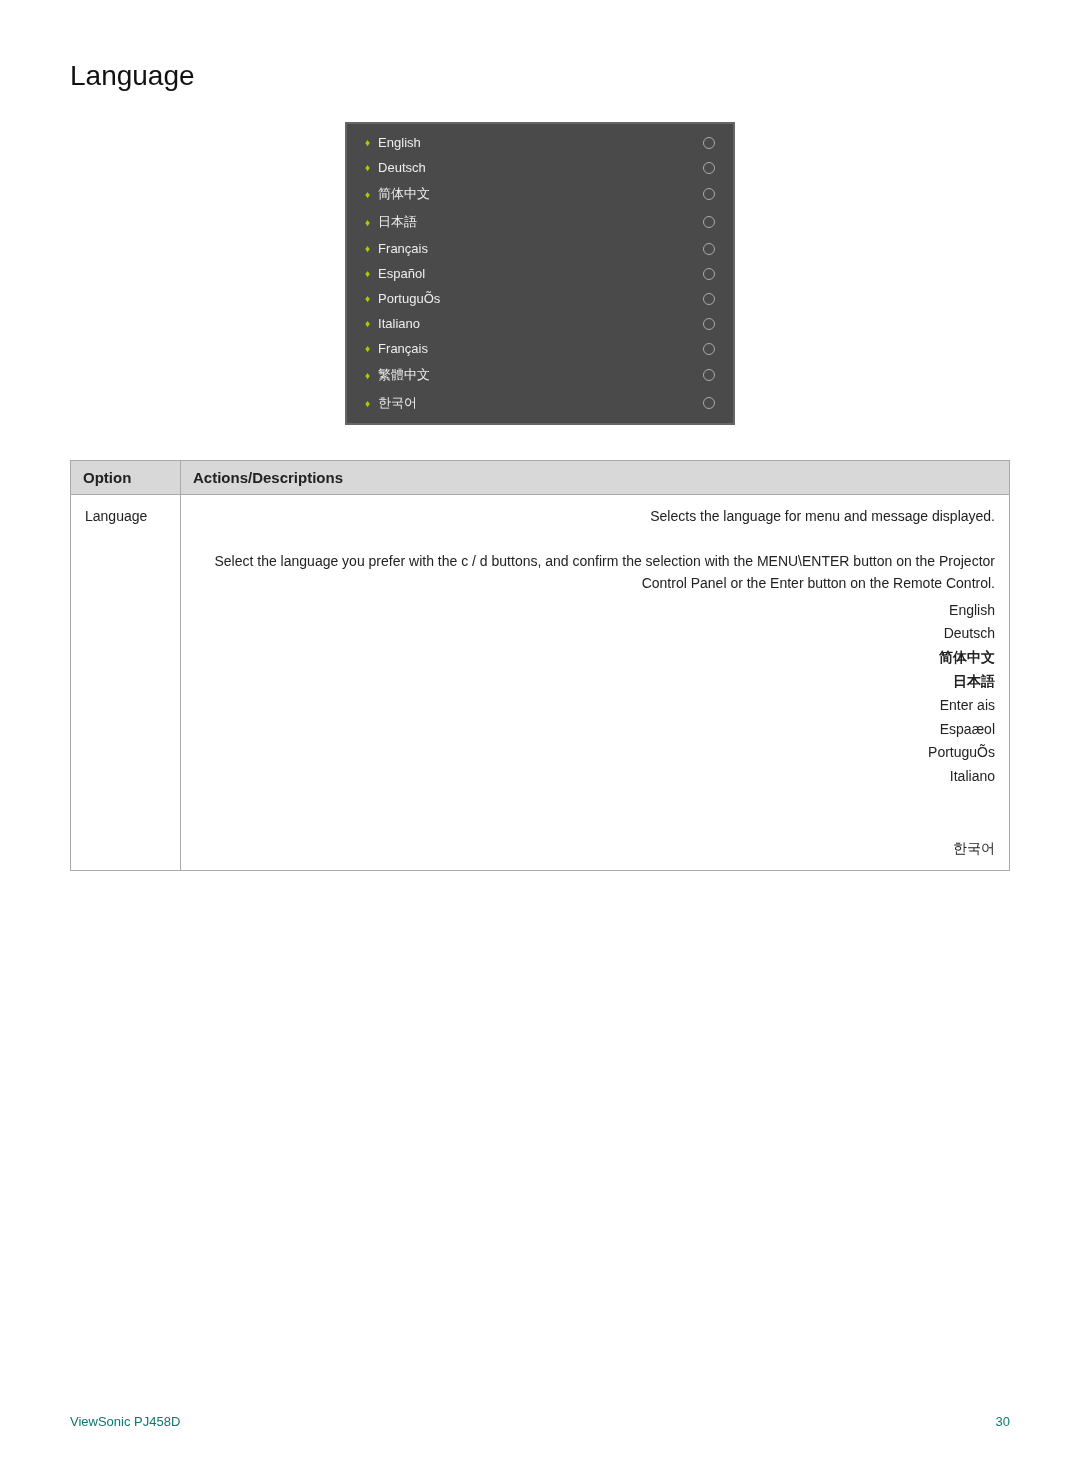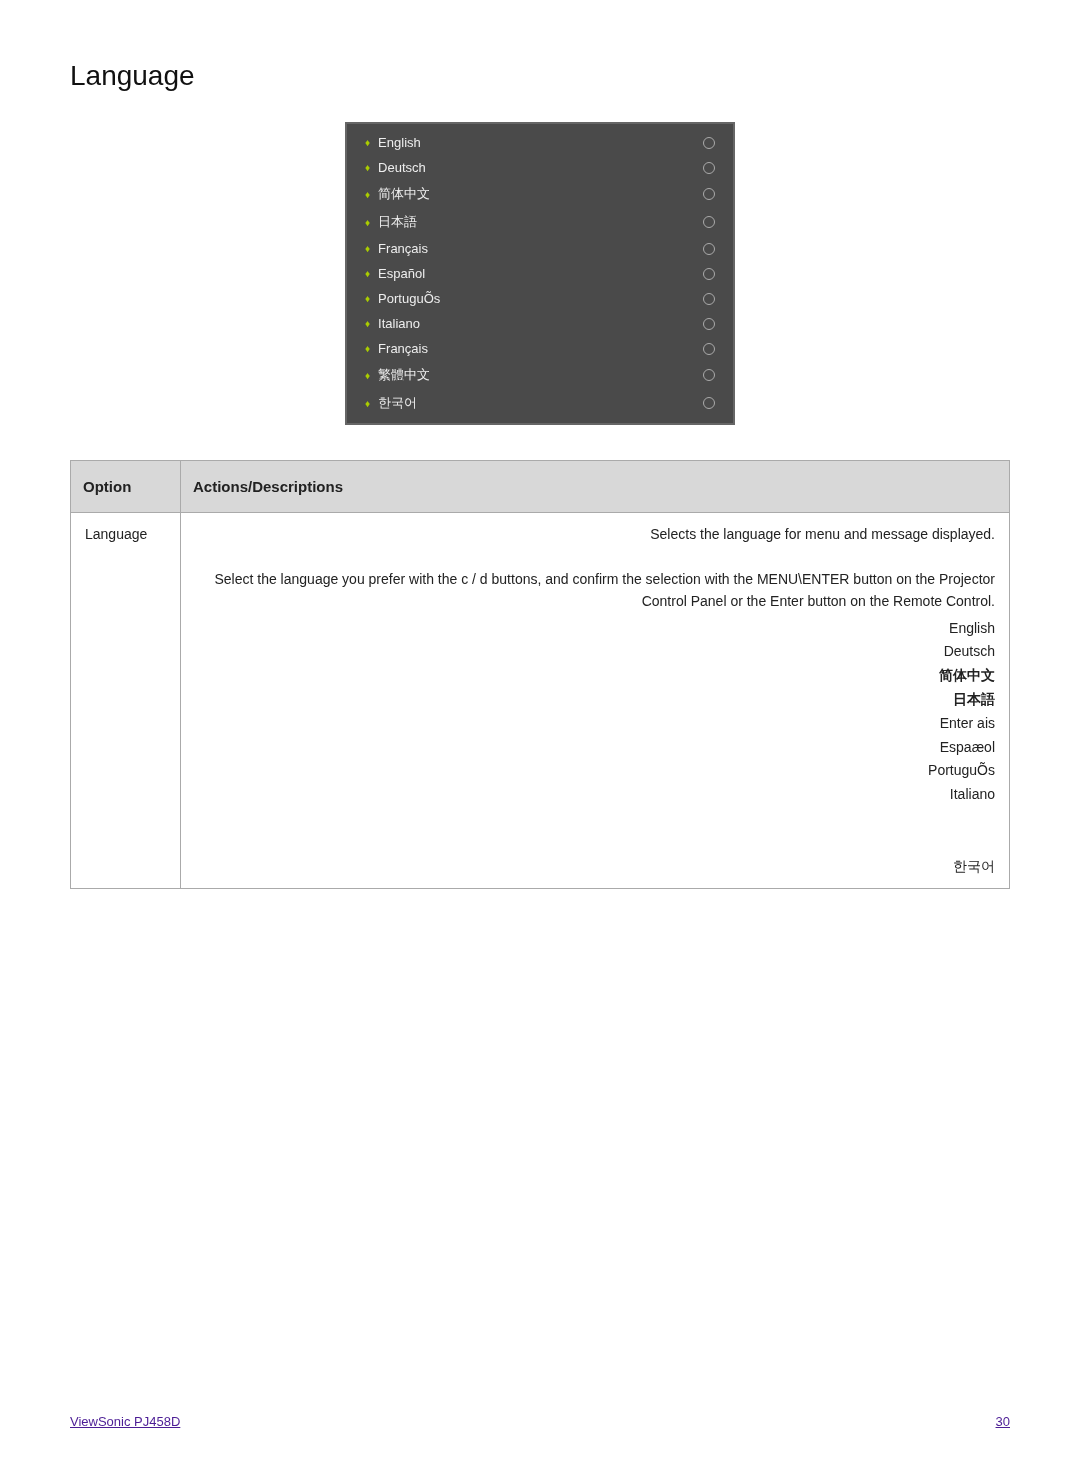--- a/index.html
+++ b/index.html
@@ -74,21 +74,21 @@
     
     .info-table {
       width: 100%;
       border-collapse: collapse;
       border: 1.5px solid #aaa;
     }
 
     .info-table th {
       background: #d8d8d8;
       border: 1.5px solid #aaa;
-      padding: 17px 12px;
+      padding: 8px 12px;
       text-align: left;
       font-weight: bold;
       font-size: 15px;
     }
 
     .info-table td {
       border: 1.5px solid #aaa;
       padding: 10px 14px;
       vertical-align: top;
       font-size: 14px;
@@ -124,22 +124,21 @@
     
     .page-footer {
       position: absolute;
       bottom: 40px;
       left: 70px;
       right: 70px;
       display: flex;
       justify-content: space-between;
       align-items: center;
       font-size: 13px;
-      color: #4c1d95;
-      text-decoration: underline;
+      color: #0f766e;
     }
   </style>
 </head>
 <body>
 
 <div class="page-container">
 
   <h1 class="page-title">Language</h1>
 
   <div class="menu-container">

